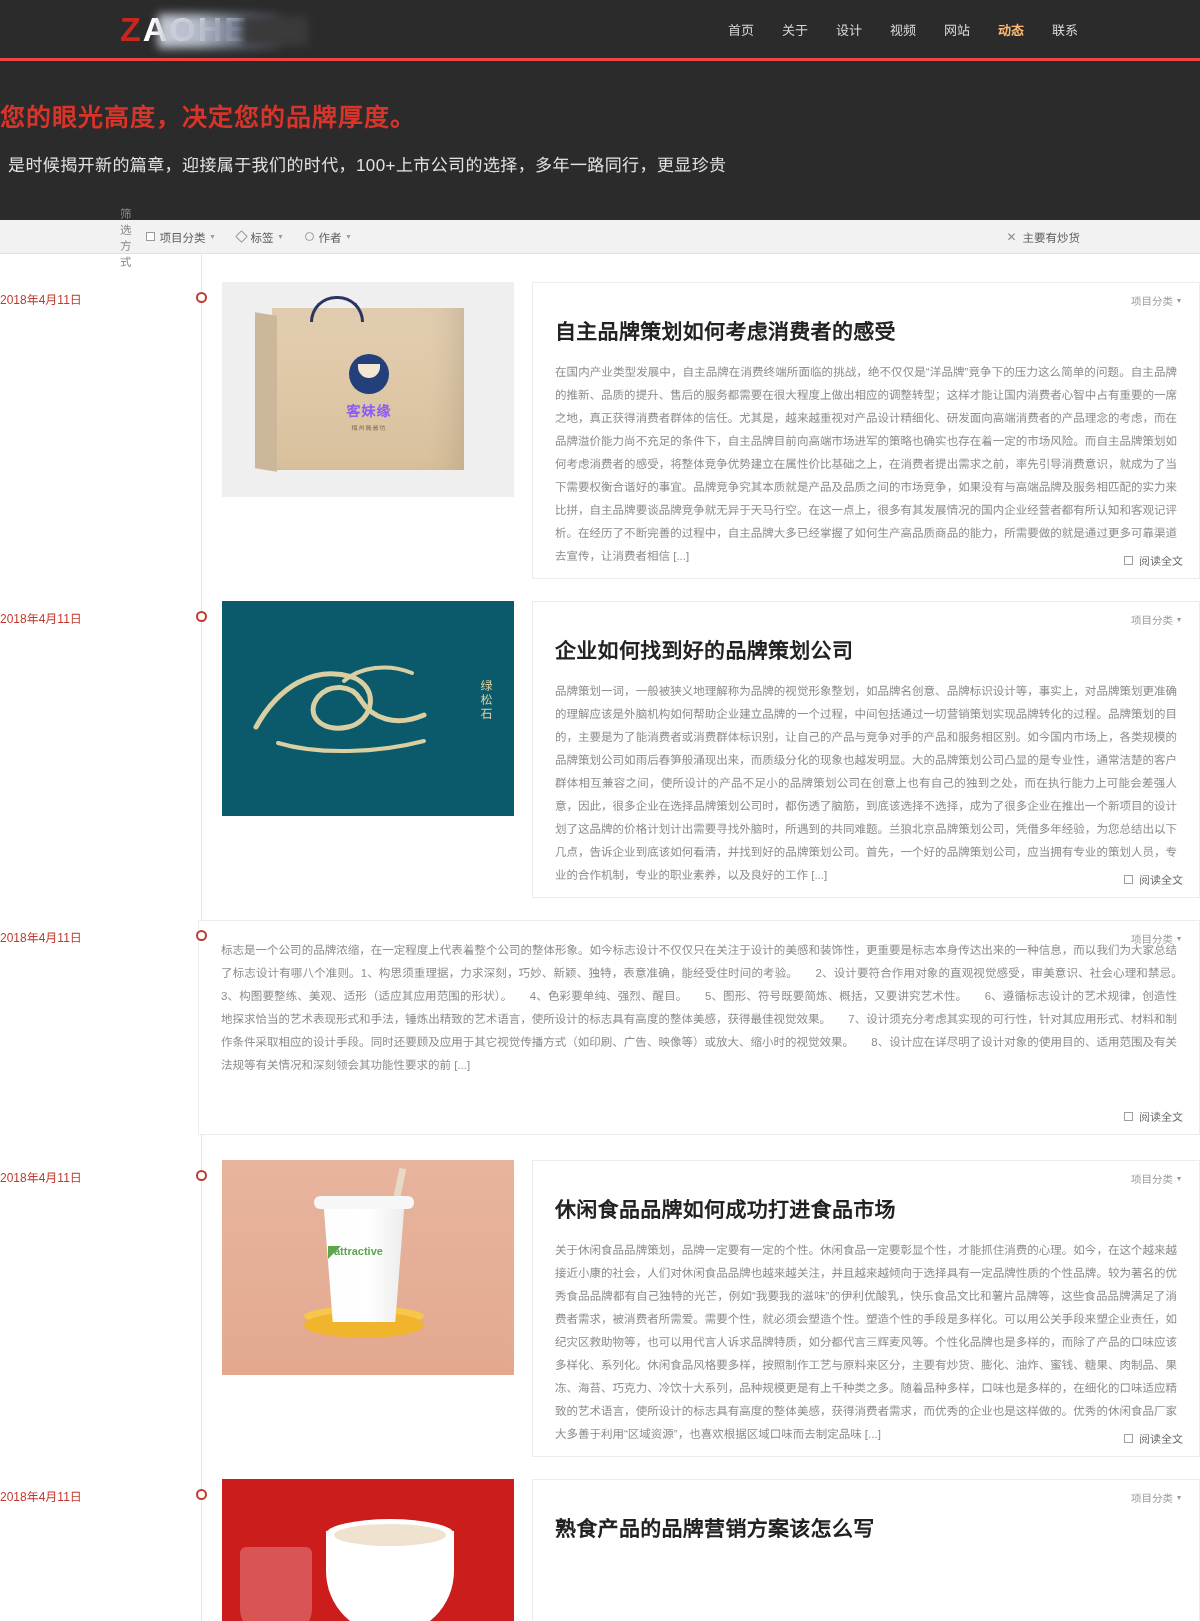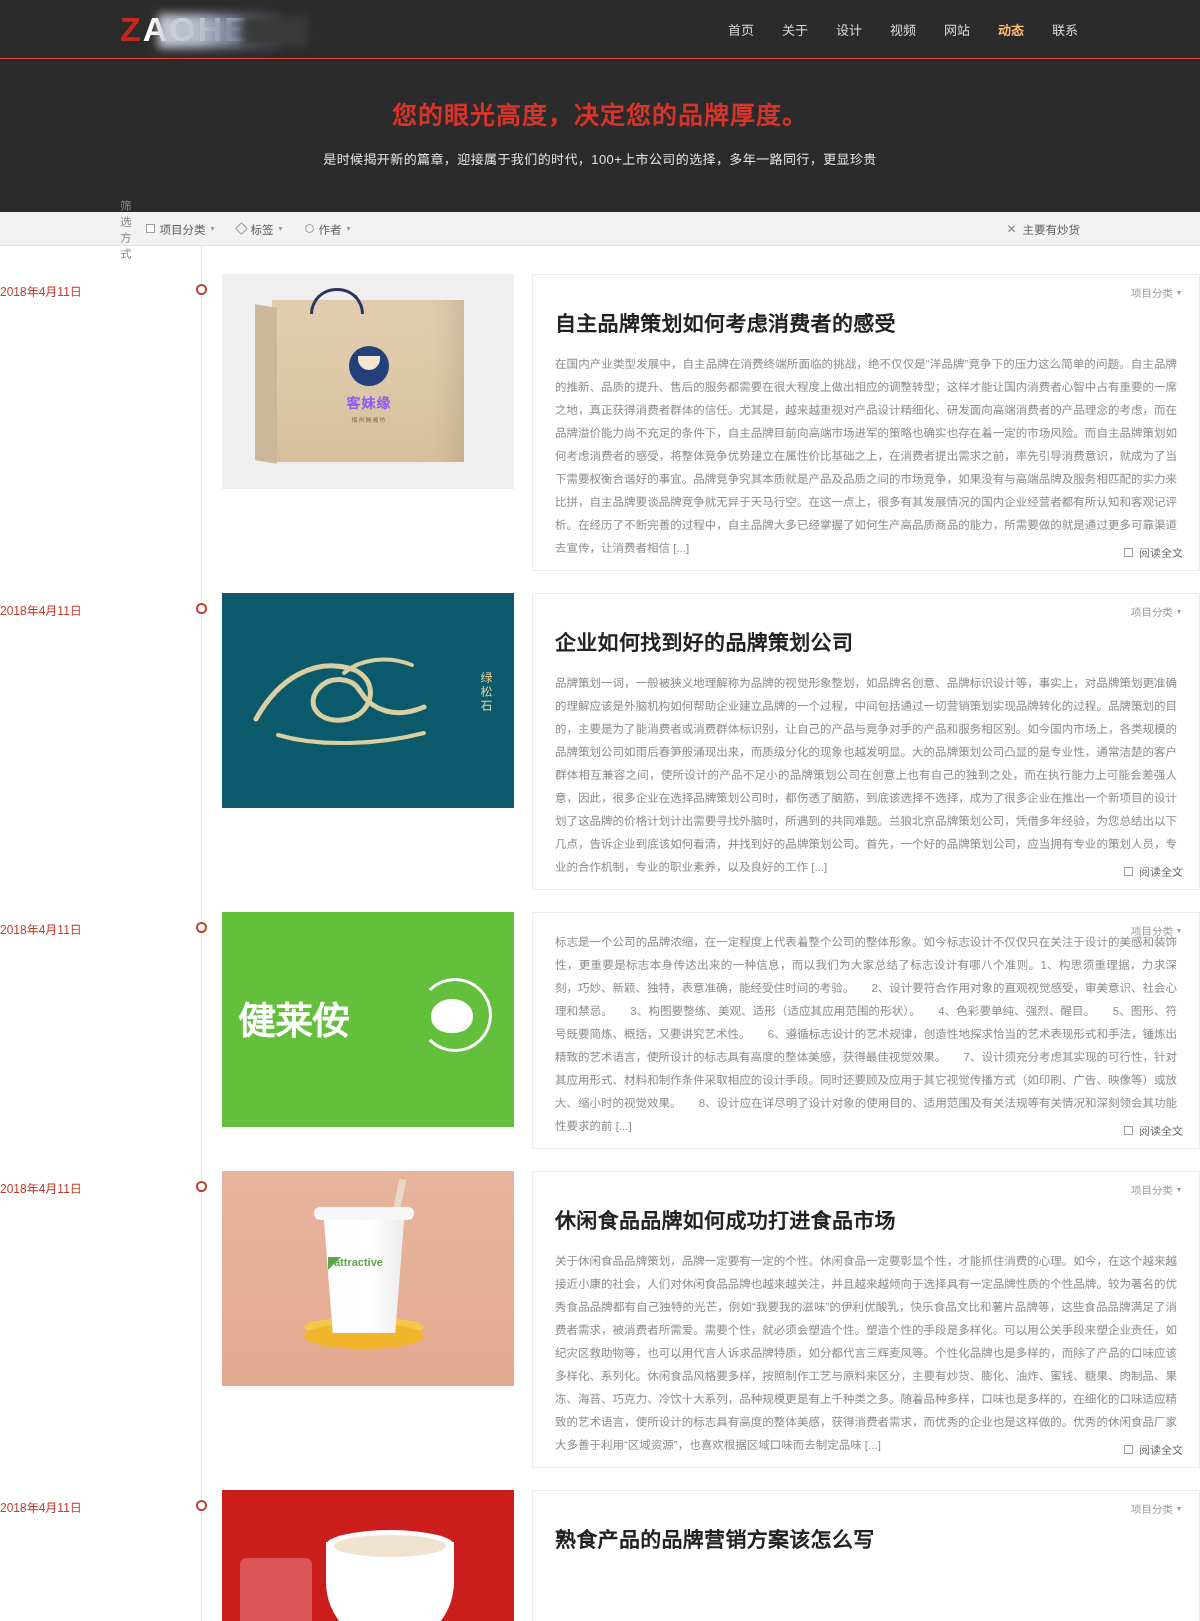--- a/index.html
+++ b/index.html
@@ -66,35 +66,35 @@
     font-size:13px;
     text-decoration:none;
     padding:4px 2px;
   }
   .nav a.active { color:#fdba74; font-weight:bold; }
 
   
   .hero {
     background:#2b2b2b;
     padding:36px 0 44px;
-    text-align:center;
-    border-top:1px solid #ef4444;
+    border-top:3px solid #ef4444;
   }
   .hero h1 {
     margin:0 0 18px;
     font-size:25px;
     color:#d8342a;
     letter-spacing:1px;
     font-weight:bold;
   }
   .hero p {
     margin:0;
-    font-size:13px;
+    font-size:17px;
     color:#e2e2e2;
     letter-spacing:.4px;
+    padding-left:8px;
   }
 
   
   .filterbar {
     height:34px;
     background:#f2f2f2;
     border-bottom:1px solid #e2e2e2;
     display:flex;
     align-items:center;
     padding:0 1000px 0 120px;
@@ -460,24 +460,20 @@
       <span class="readmore">
         <i class="ic"></i>
         <span>阅读全文</span>
       </span>
     </div>
   </article>
 
   <article class="row">
     <div class="date">2018年4月11日</div>
     <span class="node"></span>
-    <div class="thumb t3">
-      <div class="t3-text">健莱侒</div>
-      <div class="t3-mark"></div>
-    </div>
     <div class="card">
       <span class="cat">
         <span>项目分类</span>
         <span class="caret">▾</span>
       </span>
       <p class="excerpt">标志是一个公司的品牌浓缩，在一定程度上代表着整个公司的整体形象。如今标志设计不仅仅只在关注于设计的美感和装饰性，更重要是标志本身传达出来的一种信息，而以我们为大家总结了标志设计有哪八个准则。1、构思须重理据，力求深刻，巧妙、新颖、独特，表意准确，能经受住时间的考验。　　2、设计要符合作用对象的直观视觉感受，审美意识、社会心理和禁忌。　　3、构图要整练、美观、适形（适应其应用范围的形状）。　　4、色彩要单纯、强烈、醒目。　　5、图形、符号既要简炼、概括，又要讲究艺术性。　　6、遵循标志设计的艺术规律，创造性地探求恰当的艺术表现形式和手法，锤炼出精致的艺术语言，使所设计的标志具有高度的整体美感，获得最佳视觉效果。　　7、设计须充分考虑其实现的可行性，针对其应用形式、材料和制作条件采取相应的设计手段。同时还要顾及应用于其它视觉传播方式（如印刷、广告、映像等）或放大、缩小时的视觉效果。　　8、设计应在详尽明了设计对象的使用目的、适用范围及有关法规等有关情况和深刻领会其功能性要求的前 [...]</p>
       <span class="readmore">
         <i class="ic"></i>
         <span>阅读全文</span>
       </span>

